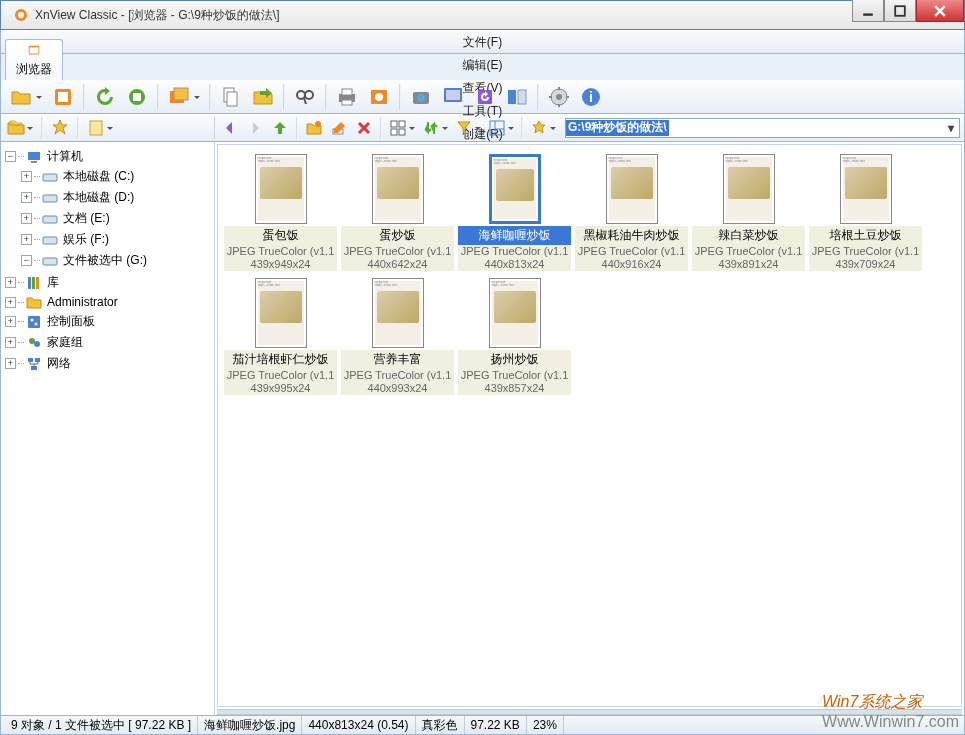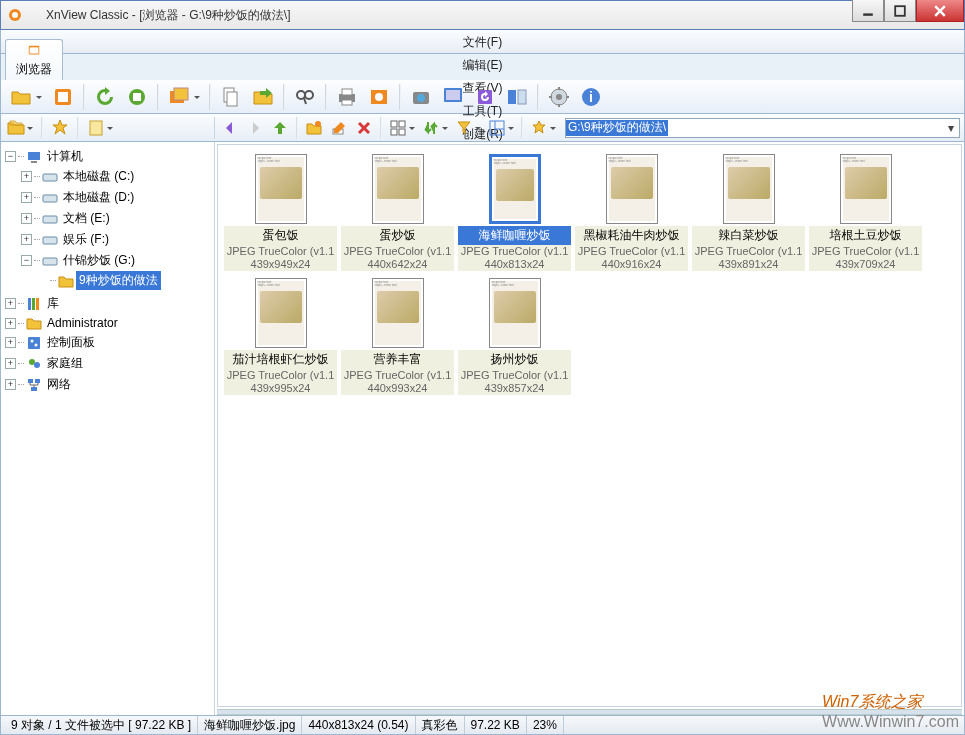--- a/index.html
+++ b/index.html
@@ -1,19 +1,19 @@
 <!DOCTYPE html>
 <html><head>
 <meta charset="utf-8">
 <style>
 * { box-sizing: border-box; margin: 0; padding: 0; font-family: "Microsoft YaHei", "Segoe UI", Tahoma, sans-serif; }
 body { width: 965px; height: 735px; background: #fff; overflow: hidden; font-size: 12px; }
 
 
-.titlebar { height: 30px; background: linear-gradient(#f8f8f8,#e8e8e8); border: 1px solid #5a7fb8; display: flex; align-items: center; padding-left: 6px; gap: 17px; }
+.titlebar { height: 30px; background: linear-gradient(#f8f8f8,#e8e8e8); border: 1px solid #5a7fb8; display: flex; align-items: center; padding-left: 12px; }
 .titlebar .icon { width: 16px; height: 16px; margin-right: 6px; }
 .titlebar .title { flex: 1; color: #333; font-size: 12px; }
 .titlebar .winbtns { display: flex; height: 100%; }
 .titlebar .winbtns div { width: 32px; height: 22px; border: 1px solid #8a8a8a; border-top:none; display:flex; align-items:center; justify-content:center; background:linear-gradient(#f6f6f6,#dcdcdc); margin-top:-1px; }
 .titlebar .winbtns .close { width: 48px; background: linear-gradient(#e88,#c33); color:#fff; border-color:#a22;}
 .titlebar .winbtns svg { width:12px; height:12px; }
 
 
 .menubar { height: 24px; background: linear-gradient(#fafcfe,#e8edf5); border: 1px solid #9db7d1; border-top:none; display:flex; align-items:center; padding: 0 4px; gap:2px;flex-direction:column;}
 .menubar .appicon { width:16px; height:16px; margin-right:4px;}
@@ -28,21 +28,21 @@
 
 
 .toolbar { height: 34px; background: linear-gradient(#fdfeff,#e7eef8); border:1px solid #9db7d1; border-top:none; display:flex; align-items:center; padding:0 6px; gap:4px;}
 .toolbar .tbtn { width:28px; height:28px; border:1px solid transparent; border-radius:3px; display:flex; align-items:center; justify-content:center; position:relative;}
 .toolbar .sep { width:2px; height:26px; background:linear-gradient(to right,#c0ccd8,#fff); margin:0 2px;}
 .toolbar .tbtn.dd::after{ content:""; position:absolute; right:-8px; top:12px; border:3px solid transparent; border-top-color:#555;}
 .toolbar .tbtn.dd{ margin-right:10px;}
 .tbicon { width:22px; height:22px; }
 
 
-.navbar { height: 28px; background: linear-gradient(#fbfdff,#e7eef6); border-left:1px solid #9db7d1; border-right:1px solid #9db7d1; border-bottom:1px solid #9db7d1; display:flex; align-items:center; }
+.navbar { height: 28px; background: linear-gradient(#fbfdff,#e7eef6); border-left:1px solid #9db7d1; border-right:1px solid #9db7d1; border-bottom:1px solid #9db7d1; display:flex; align-items:center;font-weight:bold; }
 .navbar .leftgroup { width: 214px; display:flex; align-items:center; padding:0 4px; gap:4px; border-right:1px solid #c8d4e0;}
 .navbar .rightgroup { flex:1; display:flex; align-items:center; padding:0 4px; gap:3px;}
 .navbar .nbtn { width:22px; height:22px; display:flex; align-items:center; justify-content:center; border:1px solid transparent; border-radius:2px; position:relative;}
 .navbar .nbtn.dd::after{content:""; position:absolute; right:-7px; top:9px; border:3px solid transparent; border-top-color:#555;}
 .navbar .nbtn.dd{margin-right:8px;}
 .navbar .nsep { width:2px; height:22px; background:linear-gradient(to right,#c8d4e0,#fff); margin:0 2px;}
 .addressbox { flex:1; height:20px; border:1px solid #8fa8c0; background:#fff; display:flex; align-items:center; margin-left:4px;}
 .addressbox .sel { background:#3a78d8; color:#fff; padding:1px 2px; height:16px; display:flex; align-items:center;}
 .addressbox .ddarr { width:16px; text-align:center; color:#444;}
 
@@ -431,34 +431,22 @@
                 <span class="label">娱乐 (F:)</span>
               </div>
             </li>
           <li>
               <div class="node">
                 <span class="expander">−</span>
                 <span class="hline"></span>
                 <svg class="ticon" viewBox="0 0 16 16">
                   <rect x="1" y="5" width="14" height="7" class="i-disk" rx="1"></rect>
                 </svg>
-                <span class="label">什锦炒饭 (G:)</span>
+                <span class="label">文件被选中 (G:)</span>
               </div>
-            <ul>
-              <li class="selected">
-                  <div class="node selected">
-                    <span class="expander empty"></span>
-                    <span class="hline"></span>
-                    <svg class="ticon" viewBox="0 0 16 16">
-                      <path class="i-folder" d="M1 4h5l2 2h7v8H1z"></path>
-                    </svg>
-                    <span class="label">9种炒饭的做法</span>
-                  </div>
-                </li>
-            </ul>
           </li>
         </ul>
       </li>
       <li>
           <div class="node">
             <span class="expander">+</span>
             <span class="hline"></span>
             <svg class="ticon" viewBox="0 0 16 16">
               <rect x="2" y="2" width="3" height="12" class="i-blue"></rect>
               <rect x="6" y="2" width="3" height="12" class="i-green"></rect>

